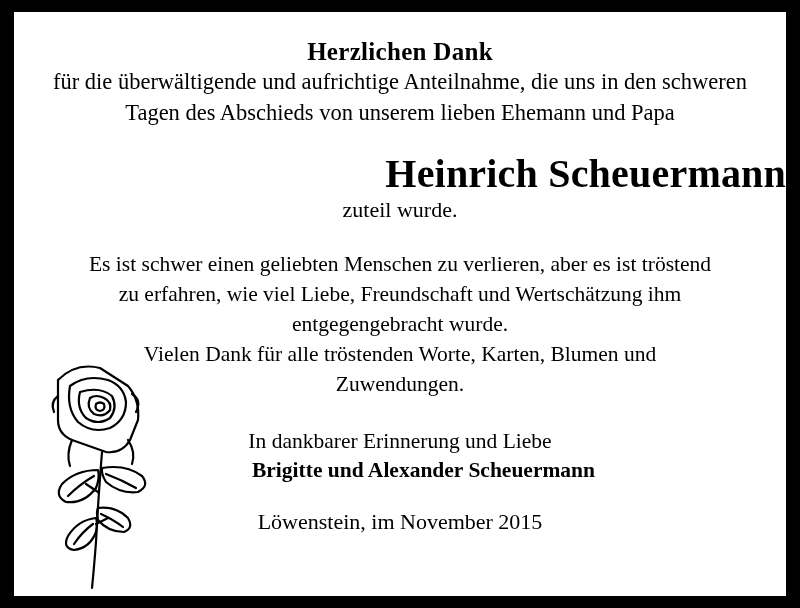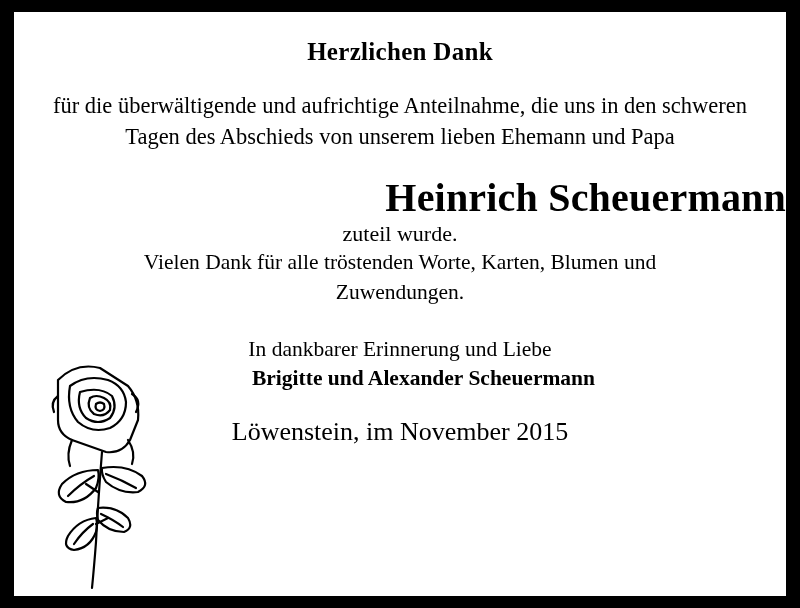--- a/index.html
+++ b/index.html
@@ -33,21 +33,20 @@
   }
   .heading {
     font-size: 25px;
     font-weight: bold;
     margin-top: 26px;
     letter-spacing: 0.3px;
   }
   .intro {
     font-size: 22.5px;
     line-height: 31px;
-    margin-top: 24px;
     padding: 0 24px;
   }
   .name {
     font-size: 40px;
     font-weight: bold;
     margin-top: 22px;
     letter-spacing: 0.2px;
     text-align: right;
   }
   .after-name {
@@ -71,21 +70,21 @@
     padding: 0 68px;
     text-align: center;
   }
   .signers {
     font-size: 21.5px;
     font-weight: bold;
     margin-top: 2px;
     margin-left: 47px;
   }
   .place-date {
-    font-size: 26px;
+    font-size: 22px;
     margin-top: 26px;
   }
   .rose {
     position: absolute;
     left: 22px;
     top: 330px;
     width: 130px;
     height: 250px;
   }
 </style>
@@ -96,20 +95,21 @@
   <div class="content">
 
     <div class="heading">Herzlichen Dank</div>
 
     <div class="intro">für die überwältigende und aufrichtige Anteilnahme, die uns in den schweren Tagen des Abschieds von unserem lieben Ehemann und Papa</div>
 
     <div class="name">Heinrich Scheuermann</div>
 
     <div class="after-name">zuteil wurde.</div>
 
+    <div class="para">Es ist schwer einen geliebten Menschen zu verlieren, aber es ist tröstend zu erfahren, wie viel Liebe, Freundschaft und Wertschätzung ihm entgegengebracht wurde.</div>
 
     <div class="para2">Vielen Dank für alle tröstenden Worte, Karten, Blumen und Zuwendungen.</div>
 
     <div class="para3">In dankbarer Erinnerung und Liebe</div>
 
     <div class="signers">Brigitte und Alexander Scheuermann</div>
 
     <div class="place-date">Löwenstein, im November 2015</div>
 
   </div>

